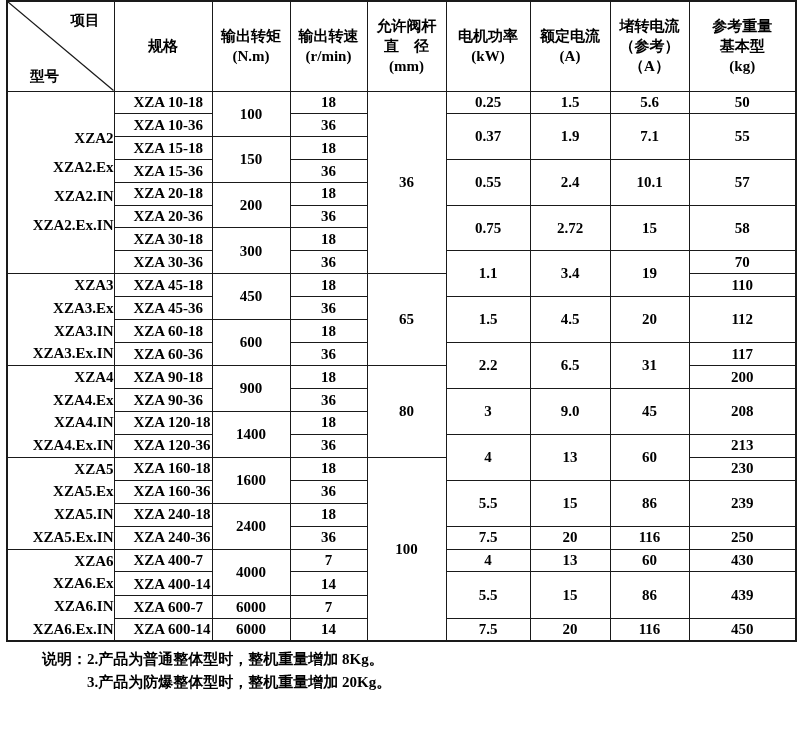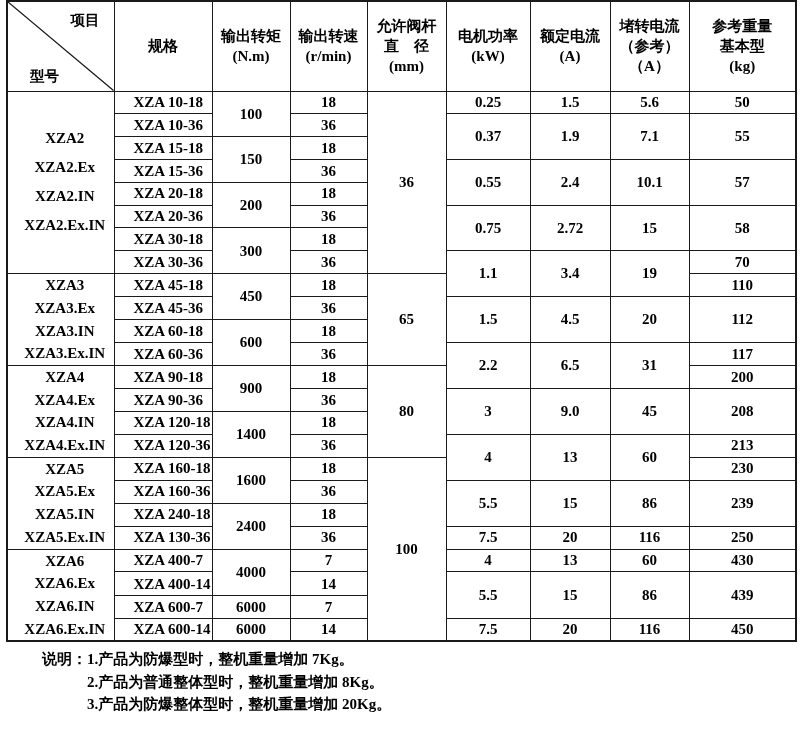--- a/index.html
+++ b/index.html
@@ -36,21 +36,21 @@
     line-height: 1.1;
     overflow: hidden;
   }
   thead tr { height: 90px; }
   tbody tr { height: 22.83px; }
   thead th { font-size: 14.5px; }
   thead th span { display: block; line-height: 20px; }
   .stem-gap { white-space: pre; }
 
   td.cell-left { text-align: left; padding-left: 19px; }
-  td.model-cell { text-align: center; padding-left: 8px; }
+  td.model-cell { text-align: right; padding-left: 8px; }
   .model-cell span { display: block; }
   .model-tall span { line-height: 29px; }
   .model-norm span { line-height: 22.7px; }
 
   th.corner { position: relative; padding: 12px; }
   .corner svg { position: absolute; left: 0; top: 0; width: 100%; height: 100%; }
   .corner .c-top { position: absolute; top: 8px; right: 14px; font-size: 14.5px; }
   .corner .c-bot { position: absolute; bottom: 5px; left: 22px; font-size: 14.5px; }
 
   .notes {
@@ -277,21 +277,21 @@
         <td rowspan="2">15</td>
         <td rowspan="2">86</td>
         <td rowspan="2">239</td>
       </tr>
       <tr>
         <td class="cell-left">XZA 240-18</td>
         <td rowspan="2">2400</td>
         <td>18</td>
       </tr>
       <tr>
-        <td class="cell-left">XZA 130-36</td>
+        <td class="cell-left">XZA 240-36</td>
         <td>36</td>
         <td>7.5</td>
         <td>20</td>
         <td>116</td>
         <td>250</td>
       </tr>
       <tr>
         <td class="model-cell model-norm" rowspan="4">
           <span>XZA6</span>
             <span>XZA6.Ex</span>
@@ -327,19 +327,18 @@
         <td>20</td>
         <td>116</td>
         <td>450</td>
       </tr>
     </tbody>
   </table>
 
   <div class="notes">
     <div class="notes-label">说明：</div>
     <div class="notes-items">
-      <div>1.产品为防爆型时，整机重量增加 7Kg。</div>
       <div>2.产品为普通整体型时，整机重量增加 8Kg。</div>
       <div>3.产品为防爆整体型时，整机重量增加 20Kg。</div>
     </div>
   </div>
 
 </div>
 
 </body></html>

